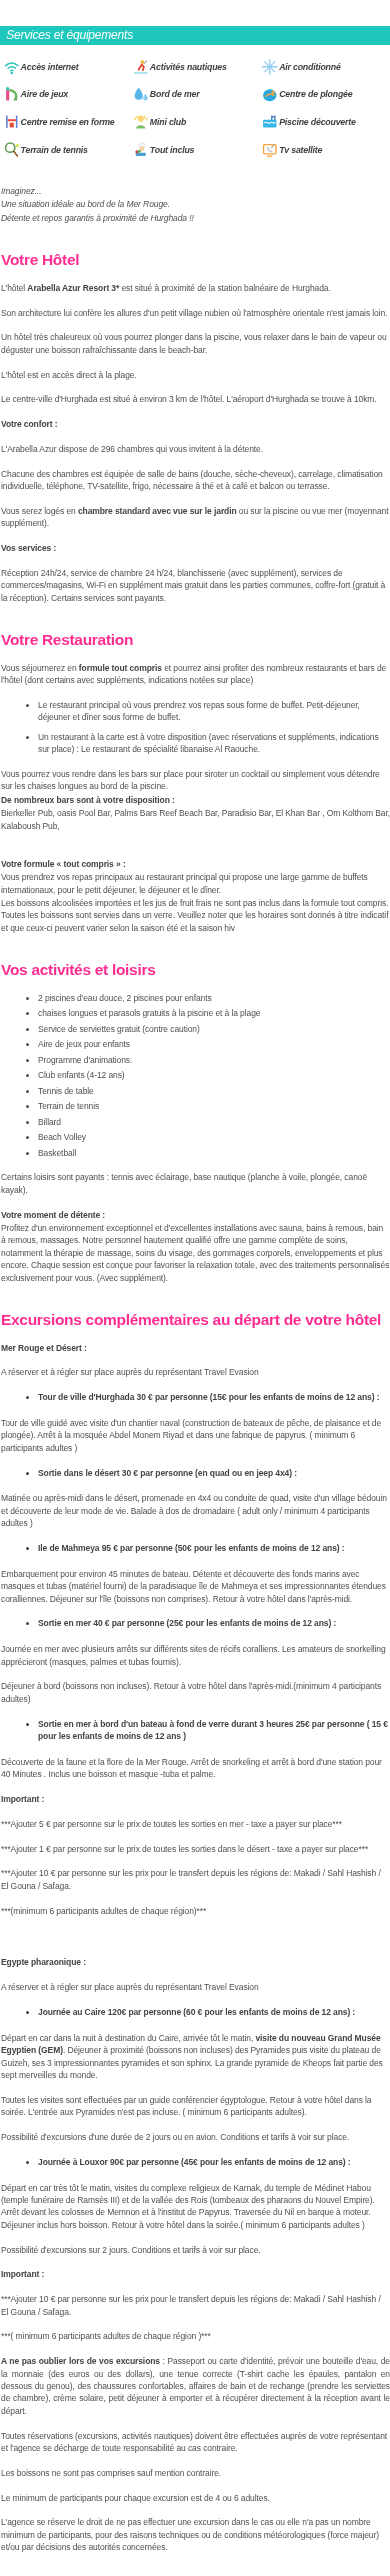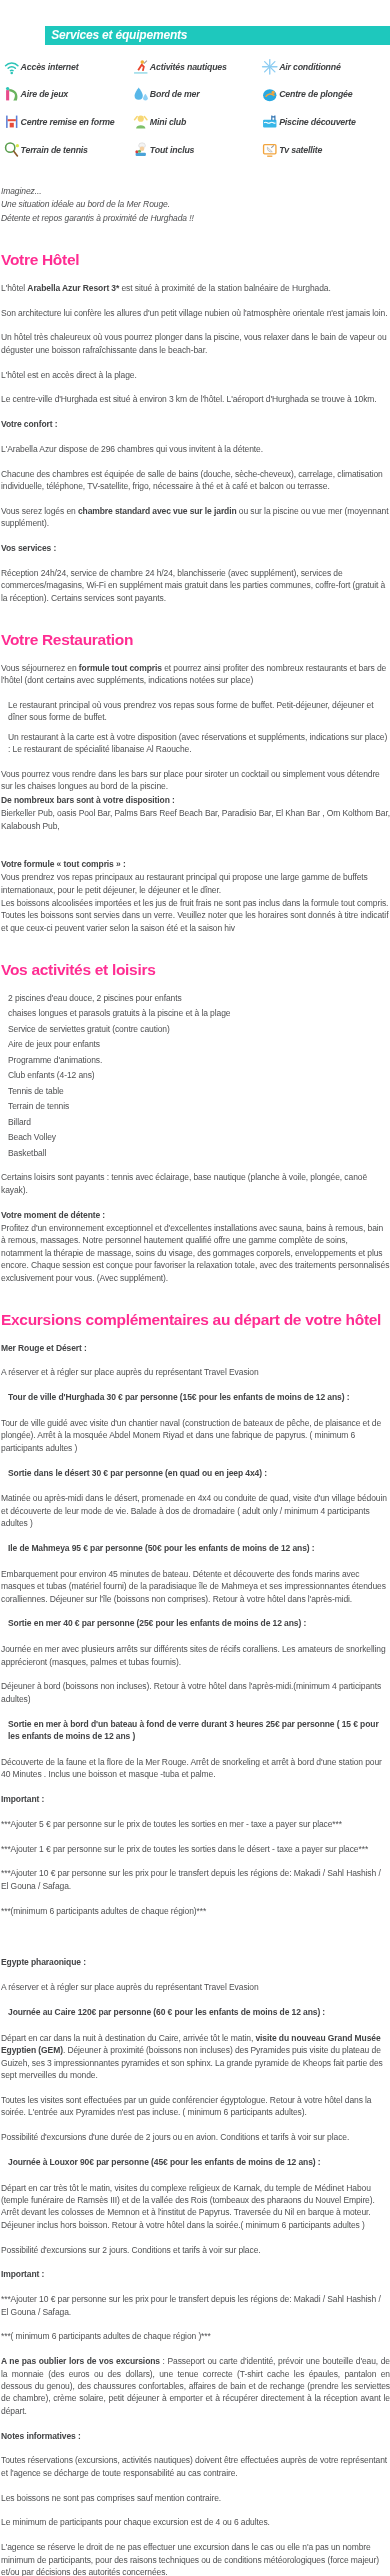--- a/index.html
+++ b/index.html
@@ -1,34 +1,34 @@
 <!DOCTYPE html>
 <html lang="fr" style="--teal: #1ec8bd; --pink: #ff2d92;font-size:8.2px"><head>
 <meta charset="utf-8">
 <style>
   html,body{margin:0;padding:0;background:#ffffff;}
   body{font-family:"Liberation Sans",sans-serif;color:#4f5052;width:391px;}
   .page{width:391px;min-height:3839px;box-sizing:border-box;padding-top:26px;}
-  .bar{background:var(--teal,#1ec8bd);color:#fff;font-weight:bold;font-style:italic;
-       font-size:12px;line-height:19px;height:19px;padding-left:6.2px;letter-spacing:-0.2px;margin-left:45px;}
+  .bar{background:var(--teal,#1ec8bd);color:#fff;font-weight:normal;font-style:italic;
+       font-size:12px;line-height:19px;height:19px;padding-left:6.2px;letter-spacing:-0.2px;}
   
   .svc-grid{display:grid;grid-template-columns:1fr 1fr 1fr;gap:9.3px 4.1px;padding:12.4px 5.2px 15.5px 2.1px;}
   .svc-item{display:flex;align-items:center;gap:0;}
   .svc-icon{width:18.5px;height:18.5px;flex:0 0 18.5px;display:inline-flex;align-items:center;justify-content:center;}
   .svc-icon svg{width:17.5px;height:17.5px;}
   .svc-label{font-weight:bold;font-style:italic;font-size:8.8px;color:#3f4143;letter-spacing:-0.2px;}
   
   .content{padding:10.3px 1px 0 1px;}
   h2.sec{color:var(--pink,#ff2d92);font-size:15.5px;font-weight:bold;letter-spacing:-0.3px;
          margin:27px 0 13.4px 0;line-height:1.1;}
   .content p{font-size:8.5px;line-height:12.4px;margin:0 0 12.4px 0;letter-spacing:-0.1px;}
   .content p.tight{margin-bottom:1px;}
   .content p.j, .content li.j{text-align:justify;}
   .content .b{font-weight:bold;color:#434446;}
-  .content ul{margin:0 0 12.4px 0;padding:0 0 0 7px;}
+  .content ul{margin:0 0 12.4px 0;padding:0 0 0 37px;}
   .content ul.sp li{margin-bottom:7.2px;}
   .content li{font-size:8.5px;line-height:12.4px;margin-bottom:3.1px;letter-spacing:-0.1px;}
   .content ul.bsolo{margin:1px 0 13.4px 0;}
   .content ul.bsolo li{font-weight:bold;color:#434446;}
   .gap{height:13.4px;}
   .gap2{height:27px;}
 </style>
 </head>
 <body>
 
@@ -259,21 +259,20 @@
       <p><span>Possibilité d'excursions d'une durée de 2 jours ou en avion. Conditions et tarifs à voir sur place.</span></p>
       <ul class="bsolo">
         <li><span>Journée à Louxor  90€ par personne  (45€ pour les enfants de moins de 12 ans) :</span></li>
       </ul>
       <p><span>Départ en car très tôt le matin, visites du complexe religieux de Karnak, du temple de Médinet Habou (temple funéraire de Ramsès III) et de la vallée des Rois (tombeaux des pharaons du Nouvel Empire). Arrêt devant les colosses de Memnon et à l'institut de Papyrus. Traversée du Nil en barque à moteur. Déjeuner inclus hors boisson. Retour à votre hôtel dans la soirée.( minimum 6 participants adultes )</span></p>
       <p><span>Possibilité d'excursions sur 2 jours. Conditions et tarifs à voir sur place.</span></p>
       <p><span class="b">Important :</span></p>
       <p><span>***Ajouter 10 € par personne sur les prix pour le transfert depuis les régions de: Makadi / Sahl Hashish / El Gouna / Safaga.</span></p>
       <p><span>***( minimum 6 participants adultes de chaque région )***</span></p>
       <p class="j"><span class="b">A ne pas oublier lors de vos excursions</span><span> : Passeport ou carte d'identité, prévoir une bouteille d'eau, de la monnaie (des euros ou des dollars), une tenue correcte (T-shirt cache les épaules, pantalon en dessous du genou), des chaussures confortables, affaires de bain et de rechange (prendre les serviettes de chambre), crème solaire, petit déjeuner à emporter et à récupérer directement à la réception avant le départ.</span></p>
-      <p><span class="b">Notes informatives :</span></p>
       <p><span>Toutes réservations (excursions, activités nautiques) doivent être effectuées auprès de votre représentant et l'agence se décharge de toute responsabilité au cas contraire.</span></p>
       <p><span>Les boissons ne sont pas comprises sauf mention contraire.</span></p>
       <p><span>Le minimum de participants pour chaque excursion est de 4 ou 6 adultes.</span></p>
       <p><span>L'agence se réserve le droit de ne pas effectuer une excursion dans le cas ou elle n'a pas un nombre minimum de participants, pour des raisons techniques ou de conditions météorologiques (force majeur) et/ou par décisions des autorités concernées.</span></p>
     </div>
 
 </div>
 
 
 </body></html>

